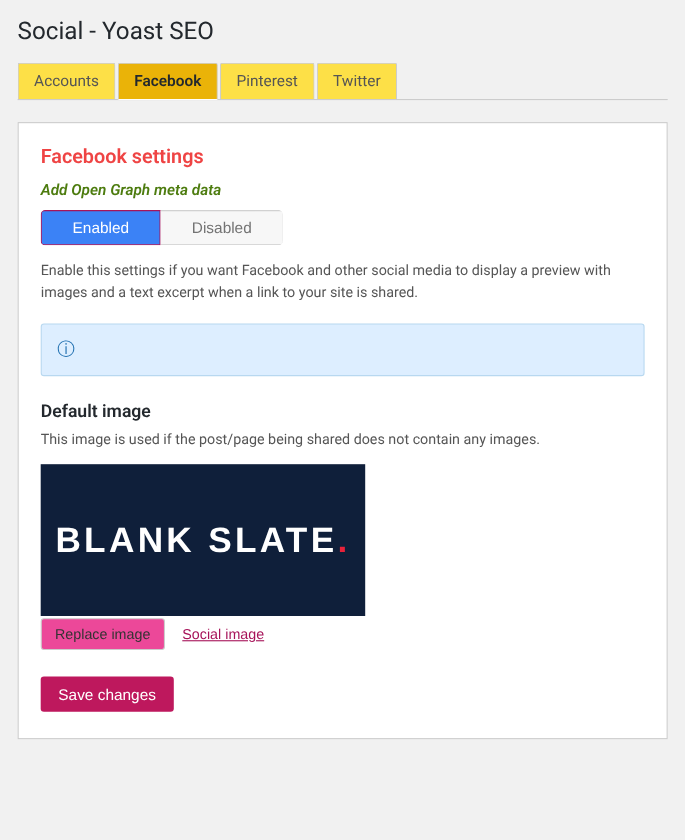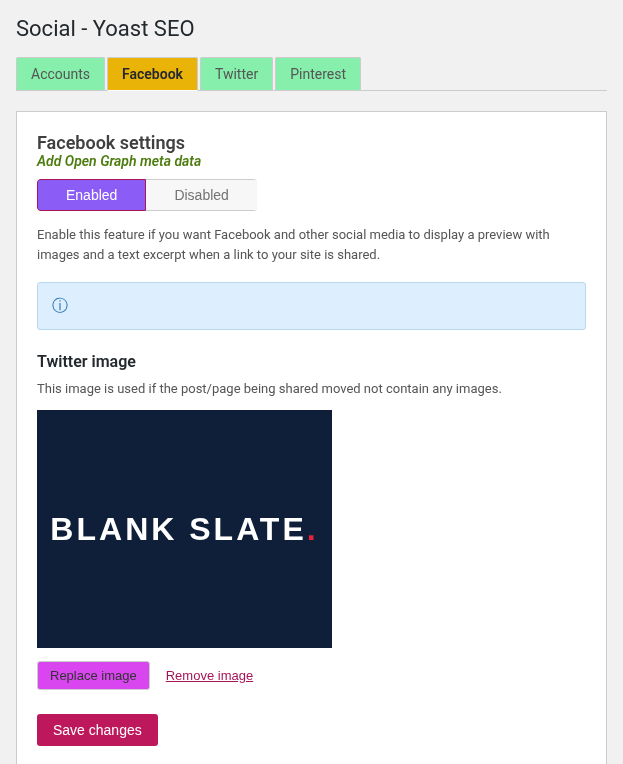--- a/index.html
+++ b/index.html
@@ -26,21 +26,21 @@
       display: flex;
       flex-direction: row;
       gap: 0;
       margin-bottom: 20px;
       border-bottom: 1px solid #ccc;
     }
     .tab {
       padding: 8px 14px;
       border: 1px solid #ccc;
       border-bottom: none;
-      background: #86efac;
+      background: #fde047;
       cursor: pointer;
       font-size: 14px;
       color: #555;
       margin-right: 2px;
       border-radius: 2px 2px 0 0;
     }
     .tab.active {
       background: #eab308;
       color: #23282d;
       font-weight: 600;
@@ -50,22 +50,22 @@
     }
     
     .content-area {
       background: #fff;
       padding: 20px 20px 24px 20px;
       border: 1px solid #ccc;
     }
     .section-title {
       font-size: 18px;
       font-weight: 600;
-      color: #404040;
-      margin-bottom: 0;
+      color: #ef4444;
+      margin-bottom: 12px;
     }
     .field-label {
       font-size: 14px;
       font-weight: 600;
       color: #4d7c0f;
       margin-bottom: 10px;
       font-style: italic;
     }
     
     .toggle-group {
@@ -79,21 +79,21 @@
     .toggle-btn {
       padding: 7px 28px;
       font-size: 14px;
       font-weight: 500;
       border: 1px solid #ccc;
       cursor: pointer;
       flex: 1;
       text-align: center;
     }
     .toggle-btn.enabled {
-      background: #8b5cf6;
+      background: #3b82f6;
       color: #fff;
       border-color: #a7145a;
       border-radius: 3px 0 0 3px;
     }
     .toggle-btn.disabled {
       background: #f7f7f7;
       color: #737373;
       border-left: none;
       border-radius: 0 3px 3px 0;
     }
@@ -139,26 +139,26 @@
       margin-bottom: 10px;
     }
     .default-image-desc {
       font-size: 13px;
       color: #555;
       margin-bottom: 14px;
     }
     
     .image-preview {
       width: 295px;
-      height: 238px;
+      height: 138px;
       background: #0f1f3a;
       display: flex;
       align-items: center;
       justify-content: center;
-      margin-bottom: 13px;
+      margin-bottom: 2px;
       position: relative;
       overflow: hidden;
     }
     .blank-slate-text {
       font-size: 32px;
       font-weight: 800;
       color: #ffffff;
       letter-spacing: 3px;
       font-family: Arial, sans-serif;
     }
@@ -168,21 +168,21 @@
     
     .image-actions {
       display: flex;
       flex-direction: row;
       align-items: center;
       gap: 16px;
       margin-bottom: 24px;
     }
     .replace-btn {
       padding: 6px 12px;
-      background: #d946ef;
+      background: #ec4899;
       border: 1px solid #ccc;
       border-radius: 3px;
       cursor: pointer;
       font-size: 13px;
       color: #333;
     }
     .remove-link {
       color: #a7145a;
       font-size: 13px;
       text-decoration: underline;
@@ -205,61 +205,61 @@
   </style>
 </head>
 <body>
 
 <div class="page-wrapper">
   <h1 class="page-title">Social - Yoast SEO</h1>
 
   <div class="tabs">
     <div class="tab">Accounts</div>
     <div class="tab active">Facebook</div>
+    <div class="tab">Pinterest</div>
     <div class="tab">Twitter</div>
-    <div class="tab">Pinterest</div>
   </div>
 
   <div class="content-area">
 
     
     <h2 class="section-title">Facebook settings</h2>
 
     
     <div class="field-label">Add Open Graph meta data</div>
 
     
     <div class="toggle-group">
       <button class="toggle-btn enabled">Enabled</button>
       <button class="toggle-btn disabled">Disabled</button>
     </div>
 
     
-    <p class="description">Enable this feature if you want Facebook and other social media to display a preview with images and a text excerpt when a link to your site is shared.</p>
+    <p class="description">Enable this settings if you want Facebook and other social media to display a preview with images and a text excerpt when a link to your site is shared.</p>
 
     
     <div class="info-box">
       <span class="info-icon">ⓘ</span>
     </div>
 
     
-    <h3 class="default-image-title">Twitter image</h3>
-
-    <p class="default-image-desc">This image is used if the post/page being shared moved not contain any images.</p>
+    <h3 class="default-image-title">Default image</h3>
+
+    <p class="default-image-desc">This image is used if the post/page being shared does not contain any images.</p>
 
     
     <div class="image-preview">
       <div class="blank-slate-text">
         <span>BLANK SLATE</span><span class="blank-slate-dot">.</span>
       </div>
     </div>
 
     
     <div class="image-actions">
       <button class="replace-btn">Replace image</button>
-      <button class="remove-link">Remove image</button>
+      <button class="remove-link">Social image</button>
     </div>
 
     
     <button class="save-btn">Save changes</button>
 
   </div>
 </div>
 
 </body></html>

